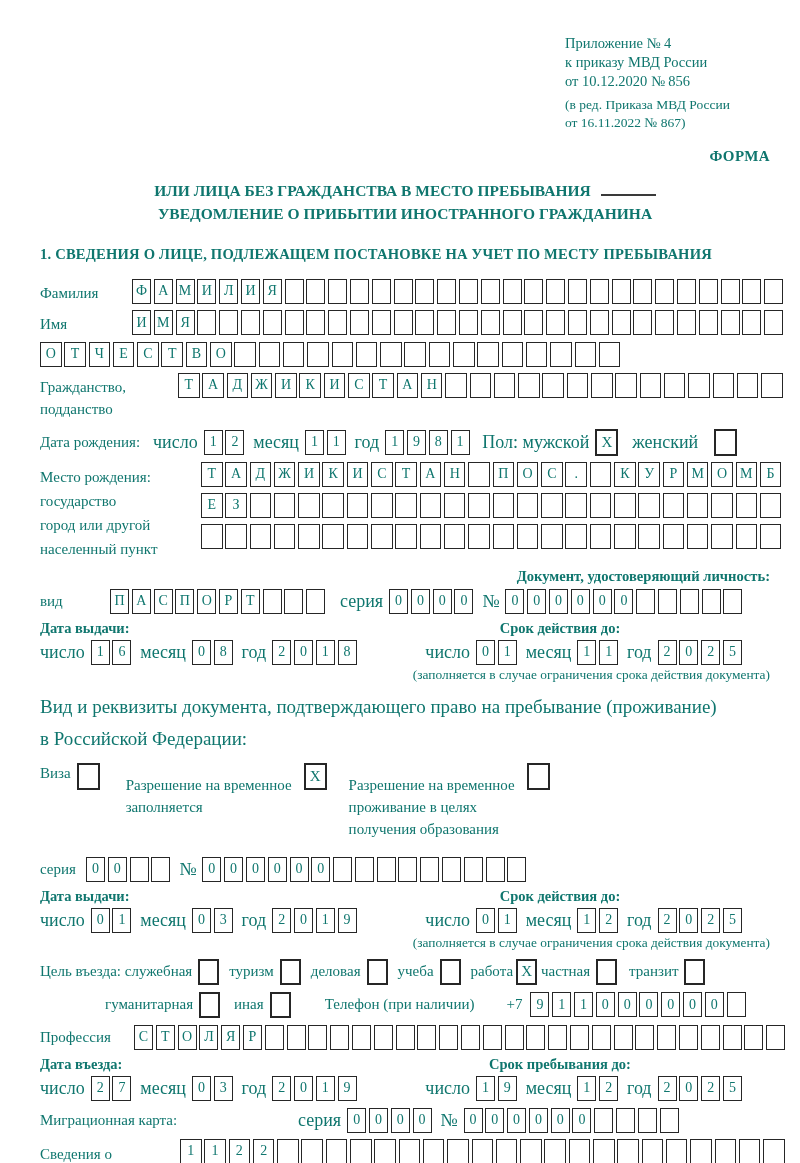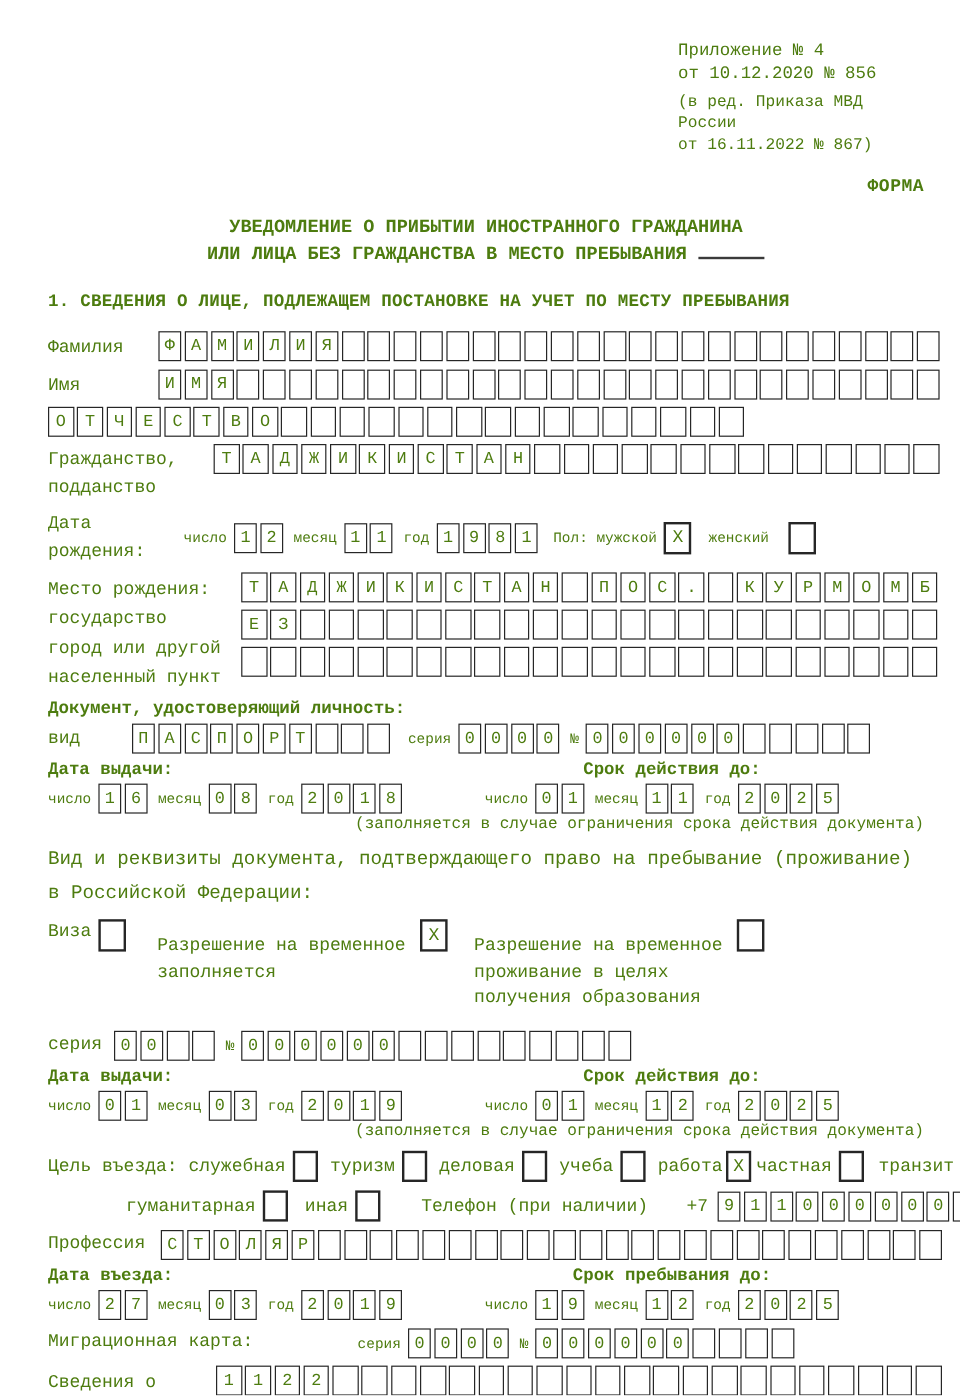--- a/index.html
+++ b/index.html
@@ -1,19 +1,19 @@
 <!DOCTYPE html>
 <html><head>
 <meta charset="utf-8">
 <style>
   html,body{margin:0;padding:0;background:#fff;}
   .page{
     width:800px;height:1163px;box-sizing:border-box;
-    background:#fff;color:#4d7c0f;
-    font-family:Liberation Mono, monospace;
+    background:#fff;color:#0f766e;
+    font-family:Liberation Serif, serif;
     padding:34px 30px 0 40px;overflow:hidden;position:relative;
   }
   
   .appendix{margin-left:525px;font-size:14.5px;line-height:1.32;}
   .appendix .edit{font-size:13.5px;margin-top:5px;line-height:1.32;}
   .forma{text-align:right;font-weight:bold;font-size:15px;margin-top:16px;letter-spacing:.4px;}
   
   .title{text-align:center;font-weight:bold;font-size:15.5px;line-height:1.5;margin-top:14px;}
   .title-blank{display:inline-block;width:55px;height:13px;border-bottom:2.2px solid #3a3a3a;margin-left:10px;}
   .sec{font-weight:bold;font-size:14.6px;margin:20px 0 16px;letter-spacing:.2px;}
@@ -27,55 +27,56 @@
     font-size:14px;box-sizing:border-box;background:#fff;
   }
   .cells-w .cell{width:21.5px;}
   .boxcol .cells{margin-bottom:6px;}
   .chk{
     flex:none;width:23px;height:27px;border:2px solid #262626;
     display:inline-flex;align-items:center;justify-content:center;
     font-size:15px;box-sizing:border-box;margin-left:6px;
   }
   .chk-s{width:21px;height:26px;}
-  .dlbl{font-size:12px;margin:0 6px;white-space:nowrap;text-align:right;}
+  .dlbl{font-size:18px;margin:0 6px;white-space:nowrap;text-align:right;}
   .dlbl:first-child{margin-left:0;}
   .dgrp{display:inline-flex;align-items:center;}
   .dhdr{display:flex;font-weight:bold;font-size:14.5px;margin-top:5px;margin-bottom:3px;}
   .dhdr .h1{width:330px;text-align:left;}
   .dhdr .h2{width:380px;text-align:center;}
   .drow{display:flex;align-items:center;margin-bottom:2px;}
   .drow .right{margin-left:66px;}
   .note{font-size:13.4px;text-align:right;margin:2px 0 8px;}
-  .plain{font-size:16px;line-height:1.7;}
+  .plain{font-size:19px;line-height:1.7;}
   .opts{display:flex;align-items:flex-start;margin:8px 0 16px;}
   .opt{display:flex;align-items:flex-start;font-size:15px;}
   .opt .txt{line-height:1.45;}
   .opt .txt.center{margin-top:12px;}
   .inline-row{display:flex;align-items:center;margin-bottom:7px;font-size:15px;flex-wrap:nowrap;}
   .nw{white-space:nowrap;}
 </style>
 </head>
 <body>
 
 <div class="page">
 
   <div class="appendix">
     <div>Приложение № 4</div>
+    <div>к приказу МВД России</div>
     <div>от 10.12.2020 № 856</div>
     <div class="edit">
       <div>(в ред. Приказа МВД России</div>
       <div>от 16.11.2022 № 867)</div>
     </div>
   </div>
   <div class="forma">ФОРМА</div>
 
   <div class="title">
+    <div><span>ИЛИ ЛИЦА БЕЗ ГРАЖДАНСТВА В МЕСТО ПРЕБЫВАНИЯ</span><span class="title-blank"></span></div>
     <div>УВЕДОМЛЕНИЕ О ПРИБЫТИИ ИНОСТРАННОГО ГРАЖДАНИНА</div>
-    <div><span>ИЛИ ЛИЦА БЕЗ ГРАЖДАНСТВА В МЕСТО ПРЕБЫВАНИЯ</span><span class="title-blank"></span></div>
   </div>
 
   <div class="sec">1. СВЕДЕНИЯ О ЛИЦЕ, ПОДЛЕЖАЩЕМ ПОСТАНОВКЕ НА УЧЕТ ПО МЕСТУ ПРЕБЫВАНИЯ</div>
 
   <div class="frow">
     <span class="flabel" style="width:92px;">Фамилия</span>
     <span class="cells">
         <span class="cell">Ф</span>
         <span class="cell">А</span>
         <span class="cell">М</span>
@@ -317,21 +318,21 @@
           <span class="cell"></span>
           <span class="cell"></span>
           <span class="cell"></span>
           <span class="cell"></span>
           <span class="cell"></span>
           <span class="cell"></span>
         </span>
     </span>
   </div>
 
-  <div style="text-align:left;font-weight:bold;font-size:14.6px;margin:2px 0 4px;">Документ, удостоверяющий личность:</div>
+  <div style="text-align:right;font-weight:bold;font-size:14.6px;margin:2px 0 4px;">Документ, удостоверяющий личность:</div>
 
   <div class="frow" style="align-items:center;">
     <span class="flabel" style="width:70px;padding-top:0;">вид</span>
     <span class="cells">
         <span class="cell">П</span>
         <span class="cell">А</span>
         <span class="cell">С</span>
         <span class="cell">П</span>
         <span class="cell">О</span>
         <span class="cell">Р</span>

